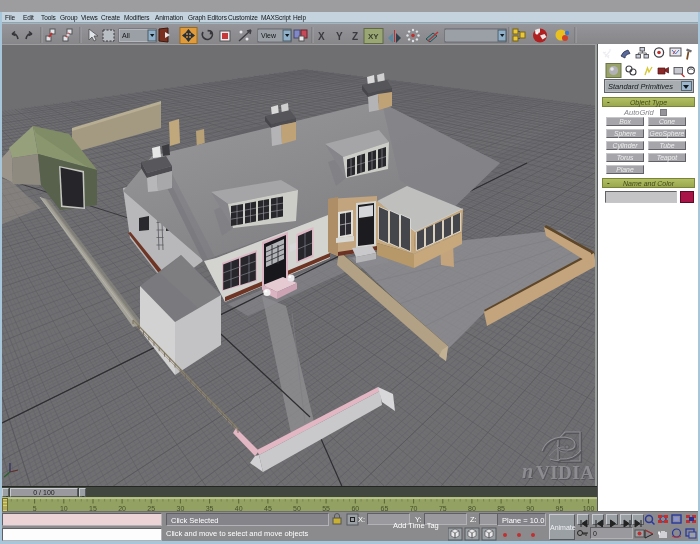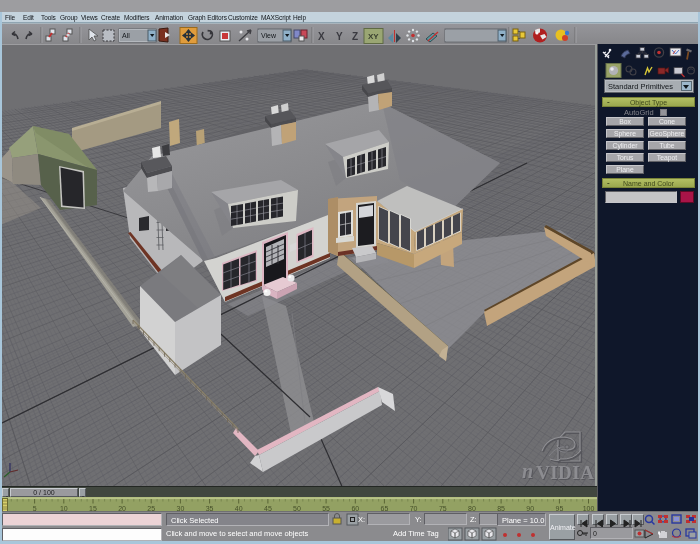--- a/index.html
+++ b/index.html
@@ -6,21 +6,21 @@
 #win{position:absolute;left:0;top:0;width:700px;height:544px;background:#9d9da0;}
 #titlebar{position:absolute;left:0;top:0;width:700px;height:12px;
  background:linear-gradient(to right,#6d91a7 0%,#54788e 15%,#2e4a5c 36%,#0b151c 60%,#030608 100%);}
 #titlebar .ttext{position:absolute;left:15px;top:1px;font-size:8px;font-weight:bold;color:#fff;letter-spacing:0px;line-height:12px;}
 .winbtn{position:absolute;top:1px;width:13px;height:10px;background:#c9d5de;border:1px solid;border-color:#e8f0f5 #3a4a55 #3a4a55 #e8f0f5;color:#111;font-size:8px;line-height:8px;text-align:center;font-weight:bold;}
 #menubar{position:absolute;left:0;top:12px;width:700px;height:11px;background:#c4d3dd;border-bottom:1px solid #8fa5b2;}
 #menubar span{position:absolute;top:0;font-size:6.5px;color:#101418;line-height:11px;letter-spacing:-0.1px;}
 #toolbar{position:absolute;left:0;top:23px;width:700px;height:21px;background:linear-gradient(#95959a,#87878a);border-top:1px solid #a8b4bc;}
 #toolbar svg{position:absolute;top:0;left:0;}
 #vpsvg{filter:blur(0.3px);}
-#panel{position:absolute;left:597px;top:44px;width:101px;height:467px;background:#0f172a;border-left:1px solid #55555a;}
+#panel{position:absolute;left:597px;top:44px;width:101px;height:467px;background:#ffffff;border-left:1px solid #55555a;font-style:italic;}
 #vpredge{position:absolute;left:595px;top:45px;width:2px;height:441px;background:#9aa09a;}
 #tslider{position:absolute;left:2px;top:486px;width:595px;height:11px;background:#41473f;border-top:1px solid #232723;}
 #ruler{position:absolute;left:2px;top:497px;width:595px;height:14px;background:#93a163;border-top:1px solid #b2be7f;}
 #statusarea{position:absolute;left:0px;top:511px;width:700px;height:30px;background:#8b8b8e;border-top:1px solid #6f6f72;}
 .sunk{position:absolute;background:#84848a;border:1px solid;border-color:#5f5f64 #b2b2b6 #b2b2b6 #5f5f64;}
 .btn3{position:absolute;background:#9aa0a4;border:1px solid;border-color:#c8ccd0 #55585c #55585c #c8ccd0;}
 .stext{font-size:7.5px;color:#fff;}
 #lborder{position:absolute;left:0;top:12px;width:2px;height:529px;background:#a8c6da;}
 #rborder{position:absolute;left:698px;top:12px;width:2px;height:529px;background:#a8c6da;}
 #bborder{position:absolute;left:0;top:541px;width:700px;height:3px;background:#a8c6da;}
@@ -606,21 +606,21 @@
       <span class="stext" style="position:absolute;left:358px;top:3px;">X:</span>
       <div class="sunk" style="left:367px;top:1px;width:43px;height:12px;background:#9a9a9e;"></div>
       <span class="stext" style="position:absolute;left:415px;top:3px;">Y:</span>
       <div class="sunk" style="left:424px;top:1px;width:43px;height:12px;background:#9a9a9e;"></div>
       <span class="stext" style="position:absolute;left:470px;top:3px;">Z:</span>
       <div class="sunk" style="left:479px;top:1px;width:43px;height:12px;background:#9a9a9e;"></div>
       <div class="sunk" style="left:497px;top:1px;width:49px;height:13px;">
         <span class="stext" style="position:absolute;left:4px;top:2px;">Plane = 10.0</span>
       </div>
       <span class="stext" style="position:absolute;left:166px;top:17px;">Click and move to select and move objects</span>
-      <span class="stext" style="position:absolute;left:393px;top:17px;">Add Time Tag</span>
+      <span class="stext" style="position:absolute;left:393px;top:9px;">Add Time Tag</span>
       <svg width="130" height="14" style="position:absolute;left:448px;top:15px;">
         <rect x="0" y="1" width="14" height="12" fill="#9aa0a4" stroke="#55585c"></rect>
         <path d="M3 4 l4 -2 l4 2 l-4 2 z M3 4 v5 l4 2 v-5 M11 4 v5 l-4 2 v-5" fill="#e8e8ec" stroke="#333" stroke-width="0.5"></path>
         <rect x="17" y="1" width="14" height="12" fill="#9aa0a4" stroke="#55585c"></rect>
         <path d="M20 4 l4 -2 l4 2 l-4 2 z M20 4 v5 l4 2 v-5 M28 4 v5 l-4 2 v-5" fill="#e8e8ec" stroke="#333" stroke-width="0.5"></path>
         <rect x="34" y="1" width="14" height="12" fill="#9aa0a4" stroke="#55585c"></rect>
         <path d="M37 4 l4 -2 l4 2 l-4 2 z M37 4 v5 l4 2 v-5 M45 4 v5 l-4 2 v-5" fill="#e8e8ec" stroke="#333" stroke-width="0.5"></path>
         <circle cx="57" cy="8" r="2" fill="#c03030"></circle>
         <path d="M55 10 l4 3" stroke="#888"></path>
         <circle cx="71" cy="8" r="2" fill="#c03030"></circle>

